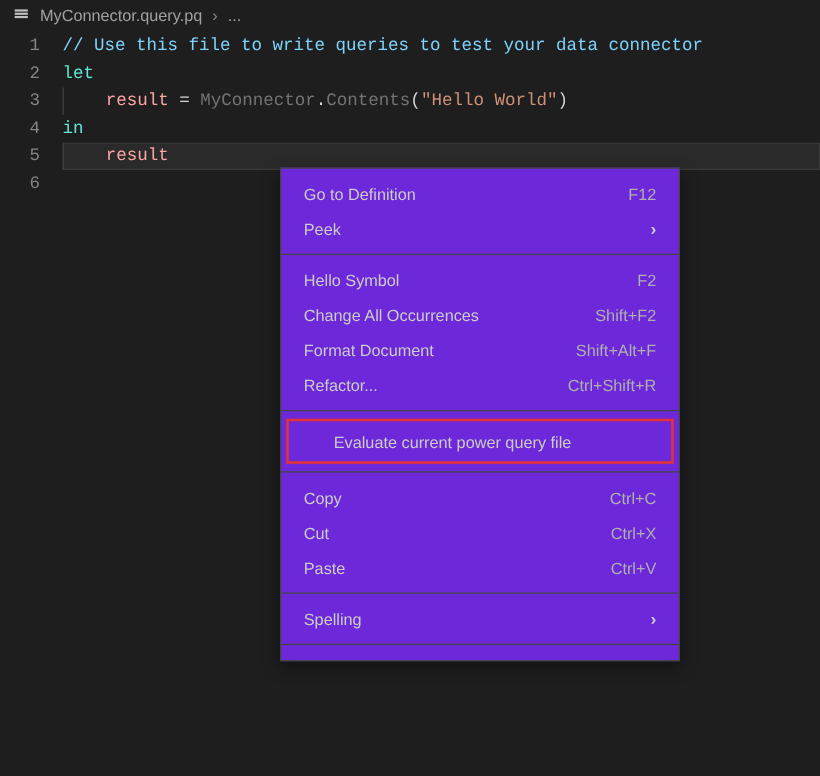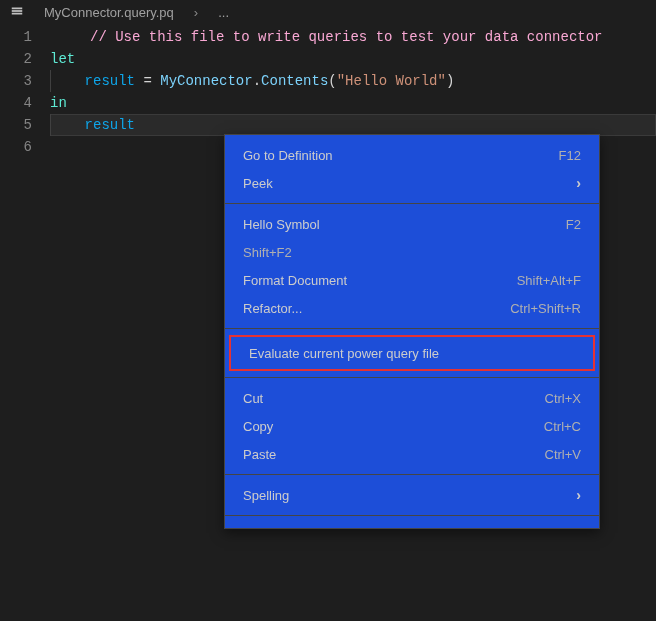--- a/index.html
+++ b/index.html
@@ -8,21 +8,21 @@
       height: 621px;
       background: #1e1e1e;
       font-family: "Segoe UI", -apple-system, sans-serif;
       color: #cccccc;
       overflow: hidden;
       font-size: 13px;
     }
     .breadcrumb {
       display: flex;
       align-items: center;
-      gap: 20px;
+      gap: 8px;
       padding: 4px 10px;
       color: #a0a0a0;
       font-size: 13px;
       height: 24px;
     }
     .breadcrumb .icon-file { color: #b0b0b0; }
     .breadcrumb .sep { color: #888; }
     .editor {
       display: flex;
       font-family: Consolas, "Courier New", monospace;
@@ -37,62 +37,62 @@
       user-select: none;
       padding-right: 18px;
     }
     .gutter div { height: 22px; }
     .code { flex: 1; white-space: pre; }
     .code .line { height: 22px; }
     .code .line.active {
       background: #2a2a2a;
       box-shadow: inset 0 0 0 1px #3a3a3a;
     }
-    .tok-comment { color: #f9a8d4; margin-left: 40px; }
+    .tok-comment { color: #7dd3fc; }
     .tok-keyword { color: #5eead4; }
-    .tok-ident { color: #0ea5e9; }
-    .tok-type { color: #7dd3fc; }
+    .tok-ident { color: #fca5a5; }
+    .tok-type { color: #737373; }
     .tok-op { color: #d4d4d4; }
     .tok-string { color: #ce9178; }
     .indent-guide {
       display: inline-block;
       border-left: 1px solid #404040;
       height: 22px;
       vertical-align: top;
     }
     .context-menu {
       position: absolute;
       left: 224px;
       top: 134px;
-      width: 376px;
-      background: #1d4ed8;
+      width: 320px;
+      background: #6d28d9;
       border: 1px solid #454545;
       box-shadow: 0 4px 12px rgba(0,0,0,0.5);
       color: #cccccc;
       font-size: 13px;
       padding: 6px 0;
     }
     .menu-item {
       display: flex;
       justify-content: space-between;
       align-items: center;
       padding: 5px 18px;
       height: 28px;
       cursor: default;
     }
-    .menu-item .shortcut { color: #b0b0b0; }
+    .menu-item .shortcut { color: #b0b0b0; margin-left: 12px; }
     .menu-sep {
       height: 1px;
       background: #454545;
       margin: 6px 0;
     }
     .highlight-box {
       border: 2px solid #e63232;
       margin: 0 4px;
-      padding: 2px 0;
+      padding: 2px 18px;
     }
     .highlight-box .menu-item { height: 28px; }
     .chevron {
       color: #cccccc;
       font-size: 14px;
       font-weight: bold;
     }
   </style>
 </head>
 <body>
@@ -130,45 +130,46 @@
     <div class="menu-item">
       <span>Peek</span>
       <span class="chevron">›</span>
     </div>
     <div class="menu-sep"></div>
     <div class="menu-item">
       <span>Hello Symbol</span>
       <span class="shortcut">F2</span>
     </div>
     <div class="menu-item">
+      <span>Change All Occurrences</span>
       <span class="shortcut">Shift+F2</span>
     </div>
     <div class="menu-item">
       <span>Format Document</span>
       <span class="shortcut">Shift+Alt+F</span>
     </div>
     <div class="menu-item">
       <span>Refactor...</span>
       <span class="shortcut">Ctrl+Shift+R</span>
     </div>
     <div class="menu-sep"></div>
     <div class="highlight-box">
       <div class="menu-item">
         <span>Evaluate current power query file</span>
         <span class="shortcut"></span>
       </div>
     </div>
     <div class="menu-sep"></div>
     <div class="menu-item">
+      <span>Copy</span>
+      <span class="shortcut">Ctrl+C</span>
+    </div>
+    <div class="menu-item">
       <span>Cut</span>
       <span class="shortcut">Ctrl+X</span>
-    </div>
-    <div class="menu-item">
-      <span>Copy</span>
-      <span class="shortcut">Ctrl+C</span>
     </div>
     <div class="menu-item">
       <span>Paste</span>
       <span class="shortcut">Ctrl+V</span>
     </div>
     <div class="menu-sep"></div>
     <div class="menu-item">
       <span>Spelling</span>
       <span class="chevron">›</span>
     </div>

